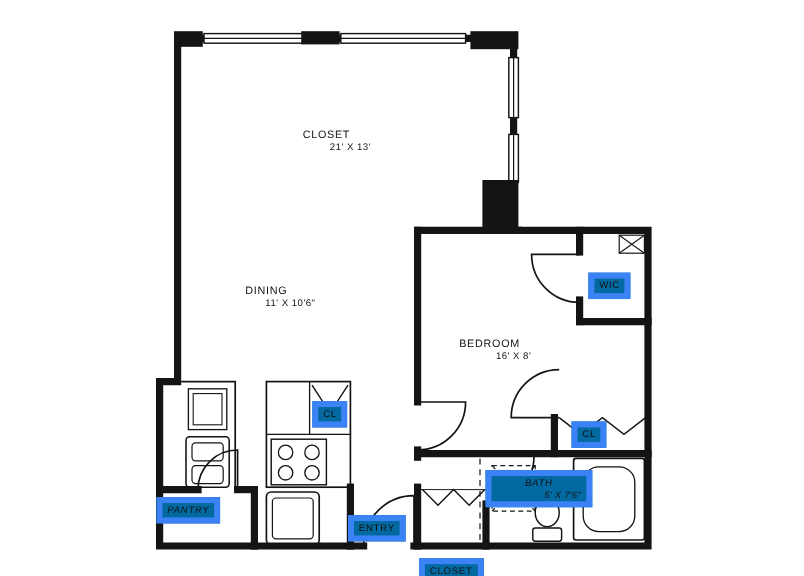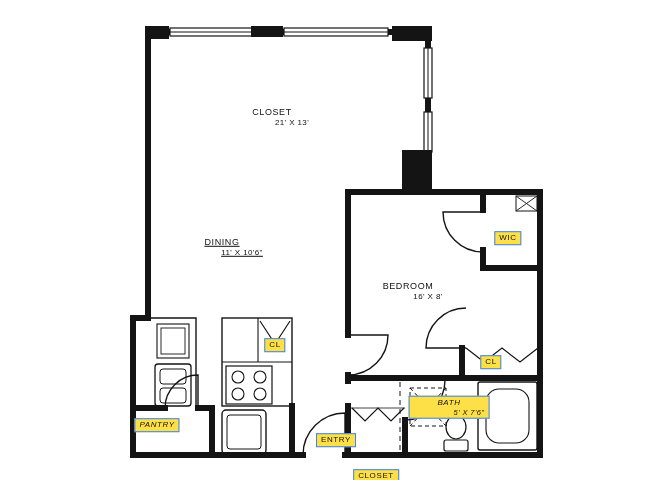--- a/index.html
+++ b/index.html
@@ -8,21 +8,21 @@
     overflow:hidden; font-family:"Liberation Sans", sans-serif;
   }
   .stage svg { position:absolute; left:0; top:0; }
   .room-label {
     position:absolute; transform:translate(-50%,-50%); text-align:center;
     color:#111; line-height:1.2; white-space:nowrap;
   }
   .rname { font-size:9px; letter-spacing:0.6px; font-weight:400; }
   .rdims { font-size:8px; letter-spacing:0.4px;padding-left:40px; }
   .boxed {
-    background:#fde047; border:1px solid #3b82f6; padding:1px 4px;
+    background:#0369a1; border:5px solid #3b82f6; padding:1px 4px;
     font-size:8px; letter-spacing:0.6px;
   }
   .boxed .rname { font-size:8px; }
   .boxed .rdims { font-size:7.5px; }
 </style>
 </head>
 <body>
 
 <div class="stage">
 
@@ -133,39 +133,39 @@
       <rect x="516" y="196" width="21" height="15" stroke-width="1"></rect>
       <path d="M 516,196 L 537,211 M 537,196 L 516,211" stroke-width="0.9"></path>
     </g>
   </svg>
 
   <div class="room-label" style="left:272px; top:117px;">
     <div class="rname">CLOSET</div>
     <div class="rdims">21' X 13'</div>
   </div>
 
-  <div class="room-label" style="left:222px; top:247px;text-decoration:underline;">
+  <div class="room-label" style="left:222px; top:247px;">
     <div class="rname">DINING</div>
     <div class="rdims">11' X 10'6"</div>
   </div>
 
   <div class="room-label" style="left:408px; top:291px;text-align:center;">
     <div class="rname">BEDROOM</div>
     <div class="rdims">16' X 8'</div>
   </div>
 
   <div class="room-label boxed" style="left:508px; top:238px;">WIC</div>
 
   <div class="room-label boxed" style="left:275px; top:345px;">CL</div>
 
   <div class="room-label boxed" style="left:491px; top:362px;">CL</div>
 
   <div class="room-label boxed" style="left:157px; top:425px;font-style:italic;">PANTRY</div>
 
-  <div class="room-label boxed" style="left:336px; top:440px;">ENTRY</div>
+  <div class="room-label boxed" style="left:314px; top:440px;">ENTRY</div>
 
   <div class="room-label boxed" style="left:376px; top:432px;margin-top:44px;">CLOSET</div>
 
   <div class="room-label boxed" style="left:449px; top:407px;font-style:italic;">
     <div class="rname">BATH</div>
     <div class="rdims">5' X 7'6"</div>
   </div>
 
 </div>
 

